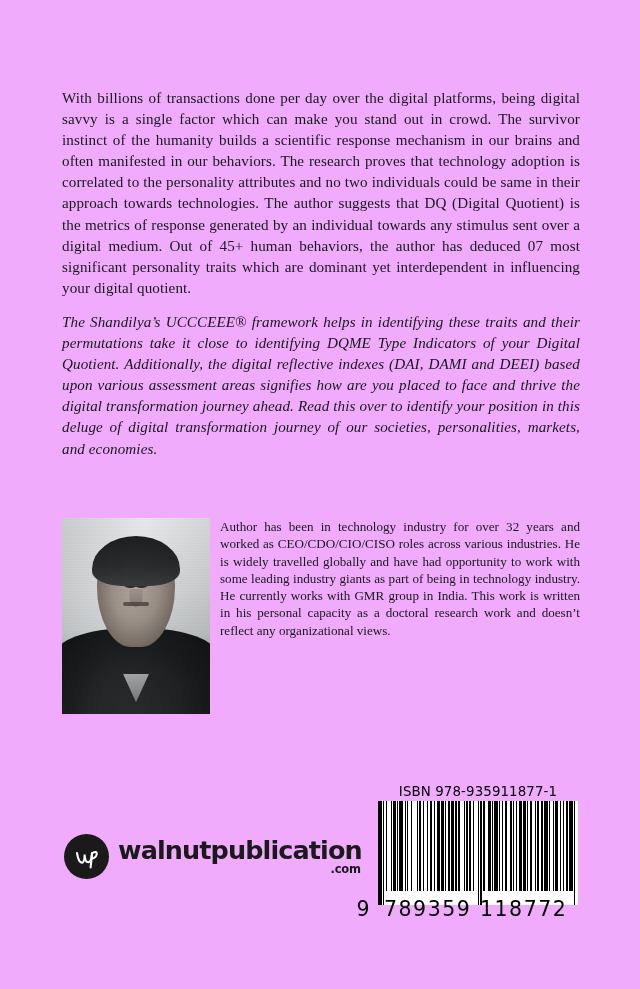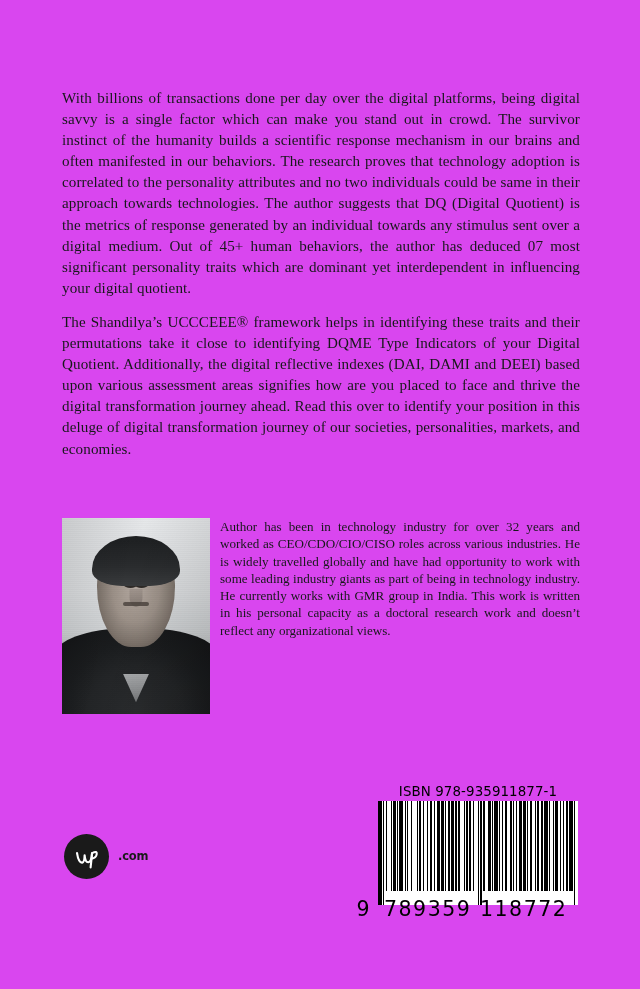--- a/index.html
+++ b/index.html
@@ -12,40 +12,40 @@
     height: 989px;
     position: relative;
     font-family: "Liberation Serif", "DejaVu Serif", serif;
     color: #17181a;
     overflow: hidden;
   }
 
   .page {
     position: absolute;
     inset: 0;
-    background: #d946ef;
+    background: #f0abfc;
   }
 
   
   .blurb {
     position: absolute;
     left: 62px;
     top: 88px;
     width: 518px;
   }
   .blurb p {
     margin: 0 0 13px 0;
     font-size: 15.1px;
     line-height: 21.1px;
     text-align: justify;
     text-justify: inter-word;
     color: #17181a;
     letter-spacing: .1px;
   }
-  .blurb p:last-child { margin-bottom: 14px; }
+  .blurb p:last-child { margin-bottom: 14px; font-style: italic; }
 
   
   .author-section {
     position: absolute;
     left: 62px;
     top: 518px;
     width: 518px;
   }
   .author-photo {
     float: left;
@@ -337,20 +337,21 @@
   <div class="publisher">
     <div class="pub-row">
       <div class="pub-mark">
         <svg width="34" height="34" viewBox="0 0 34 34" aria-hidden="true">
           <path d="M7 13 Q8.6 23 12.2 22.6 Q14.4 22.2 14.6 15.2 Q15.2 22.6 18.4 22.2 Q21.6 21.6 22 13.6" fill="none" stroke="#ffffff" stroke-width="2.1" stroke-linecap="round" stroke-linejoin="round"></path>
           <path d="M22 13.4 Q21.4 20.6 20.6 27.4" fill="none" stroke="#ffffff" stroke-width="2.1" stroke-linecap="round"></path>
           <path d="M22.2 13.2 Q27.4 10.2 26.6 14.6 Q26 18 21.6 18.6" fill="none" stroke="#ffffff" stroke-width="2.1" stroke-linecap="round" stroke-linejoin="round"></path>
         </svg>
       </div>
       <div class="pub-wordmark">
+        <div class="pub-name">walnutpublication</div>
         <div class="pub-tld">.com</div>
       </div>
     </div>
   </div>
 
   <div class="barcode-block">
     <div class="isbn-text">ISBN 978-935911877-1</div>
     <div class="barcode-wrap">
       <div class="bars" id="bars">
           <div class="bar" style="width: 3.52941px;"></div>

